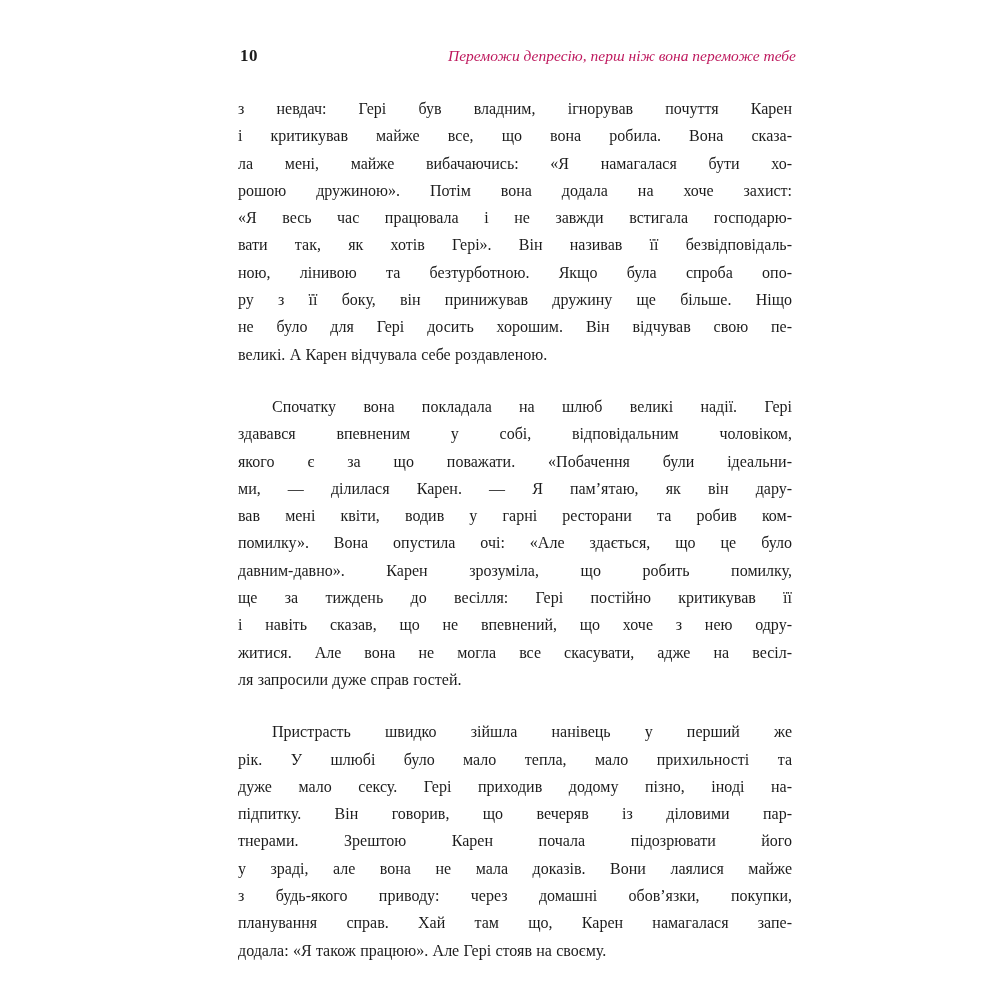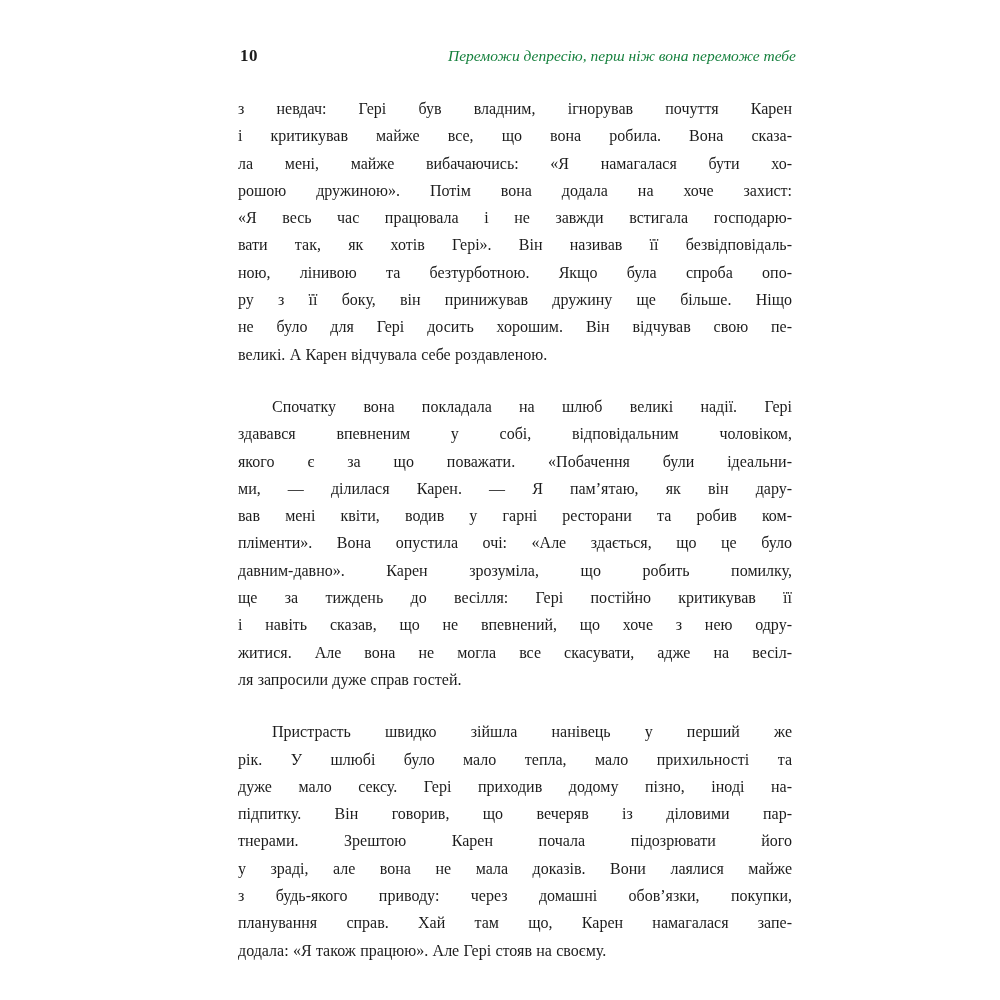--- a/index.html
+++ b/index.html
@@ -28,21 +28,21 @@
   }
   .page-number {
     font-size: 17px;
     font-weight: bold;
     letter-spacing: 0.5px;
   }
   .running-head {
     margin-left: auto;
     font-style: italic;
     font-size: 15.5px;
-    color: #15803d;
+    color: #be185d;
   }
   .body-text {
     position: absolute;
     top: 95px;
     left: 238px;
     width: 554px;
     font-size: 16px;
     font-family: Liberation Serif, serif;
   }
   .line {
@@ -77,21 +77,21 @@
       <div class="line">вати так, як хотів Гері». Він називав її безвідповідаль-</div>
       <div class="line">ною, лінивою та безтурботною. Якщо була спроба опо-</div>
       <div class="line">ру з її боку, він принижував дружину ще більше. Ніщо</div>
       <div class="line">не було для Гері досить хорошим. Він відчував свою пе-</div>
       <div class="line last">великі. А Карен відчувала себе роздавленою.</div>
       <div class="line first-indent">Спочатку вона покладала на шлюб великі надії. Гері</div>
       <div class="line">здавався впевненим у собі, відповідальним чоловіком,</div>
       <div class="line">якого є за що поважати. «Побачення були ідеальни-</div>
       <div class="line">ми, — ділилася Карен. — Я пам’ятаю, як він дару-</div>
       <div class="line">вав мені квіти, водив у гарні ресторани та робив ком-</div>
-      <div class="line">пліменти». Вона опустила очі: «Але здається, що це було</div>
+      <div class="line">помилку». Вона опустила очі: «Але здається, що це було</div>
       <div class="line">давним-давно». Карен зрозуміла, що робить помилку,</div>
       <div class="line">ще за тиждень до весілля: Гері постійно критикував її</div>
       <div class="line">і навіть сказав, що не впевнений, що хоче з нею одру-</div>
       <div class="line">житися. Але вона не могла все скасувати, адже на весіл-</div>
       <div class="line last">ля запросили дуже справ гостей.</div>
       <div class="line first-indent">Пристрасть швидко зійшла нанівець у перший же</div>
       <div class="line">рік. У шлюбі було мало тепла, мало прихильності та</div>
       <div class="line">дуже мало сексу. Гері приходив додому пізно, іноді на-</div>
       <div class="line">підпитку. Він говорив, що вечеряв із діловими пар-</div>
       <div class="line">тнерами. Зрештою Карен почала підозрювати його</div>

